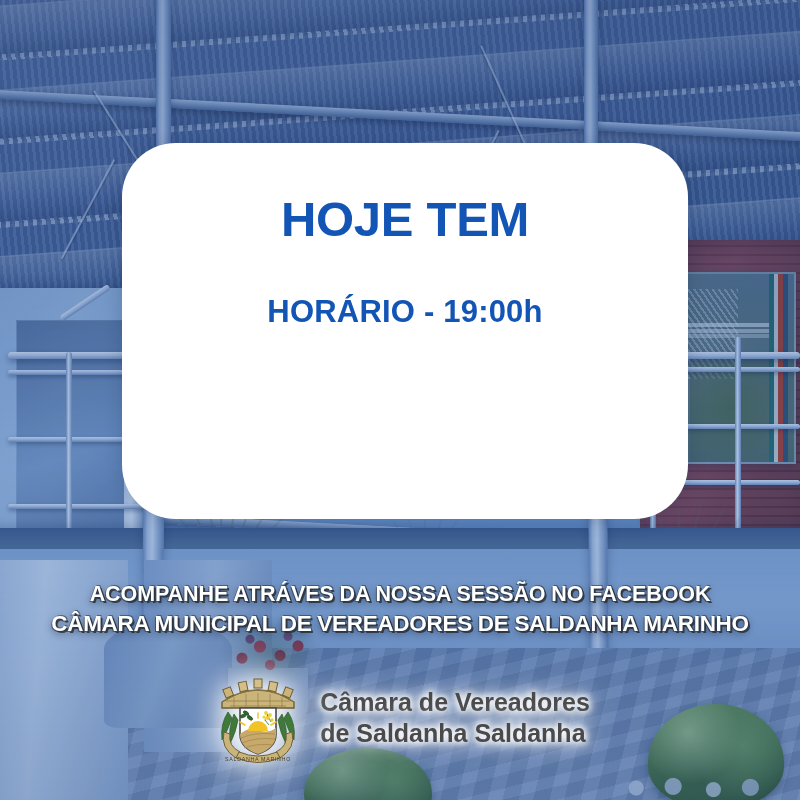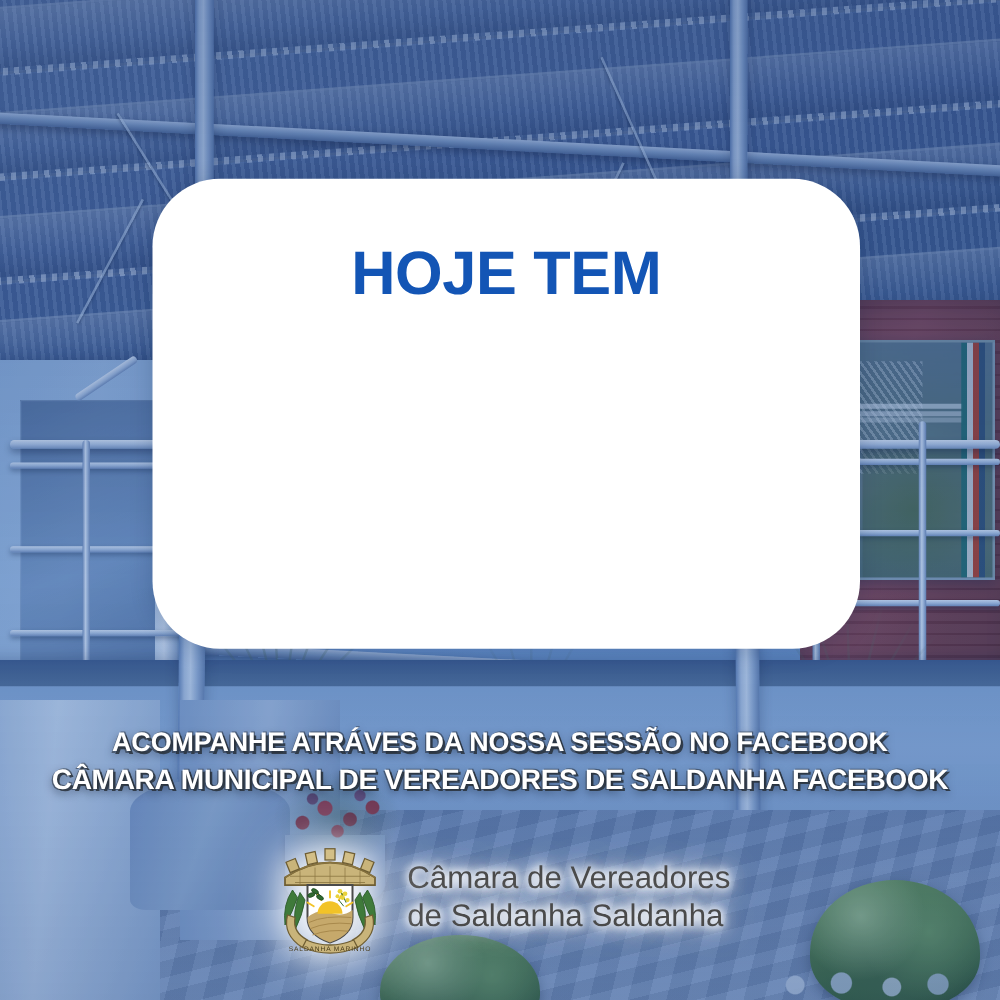--- a/index.html
+++ b/index.html
@@ -366,21 +366,21 @@
   }
   .crest {
     width:96px; height:100px;
     position:relative;
     filter:drop-shadow(0 0 12px rgba(255,255,255,.95)) drop-shadow(0 0 22px rgba(255,255,255,.75));
   }
   .logo-text {
     color:#4a4a4a;
     font-size:25px;
     line-height:1.24;
-    font-weight:normal;
+    font-weight:bold;
     text-shadow:
       0 0 7px #ffffff, 0 0 7px #ffffff, 0 0 13px #ffffff,
       0 0 20px rgba(255,255,255,.95), 0 0 30px rgba(255,255,255,.8);
     white-space:nowrap;
   }
 </style>
 </head>
 <body>
 
 <div class="poster">
@@ -488,25 +488,26 @@
     <div class="shrub-rocks"></div>
 
     <div class="tint"></div>
     <div class="tint2"></div>
   </div>
 
   <div class="card">
     <div class="headline">
       <div>HOJE TEM</div>
     </div>
+    <div class="time">HORÁRIO - 19:00h</div>
   </div>
 
   <div class="callout">
     <div class="line1">ACOMPANHE ATRÁVES DA NOSSA SESSÃO NO FACEBOOK</div>
-    <div class="line2">CÂMARA MUNICIPAL DE VEREADORES DE SALDANHA FACEBOOK</div>
+    <div class="line2">CÂMARA MUNICIPAL DE VEREADORES DE SALDANHA MARINHO</div>
   </div>
 
   <div class="logo-lockup">
     <div class="crest">
       <svg viewBox="0 0 96 100" width="96" height="100" aria-hidden="true">
 
         <g>
           <path d="M12 34 Q48 10 84 34 L84 40 L12 40 Z" fill="#c9b47a" stroke="#6f5e33" stroke-width="1.4"></path>
           <path d="M12 34 Q48 10 84 34" fill="none" stroke="#8a7540" stroke-width="1"></path>
 

